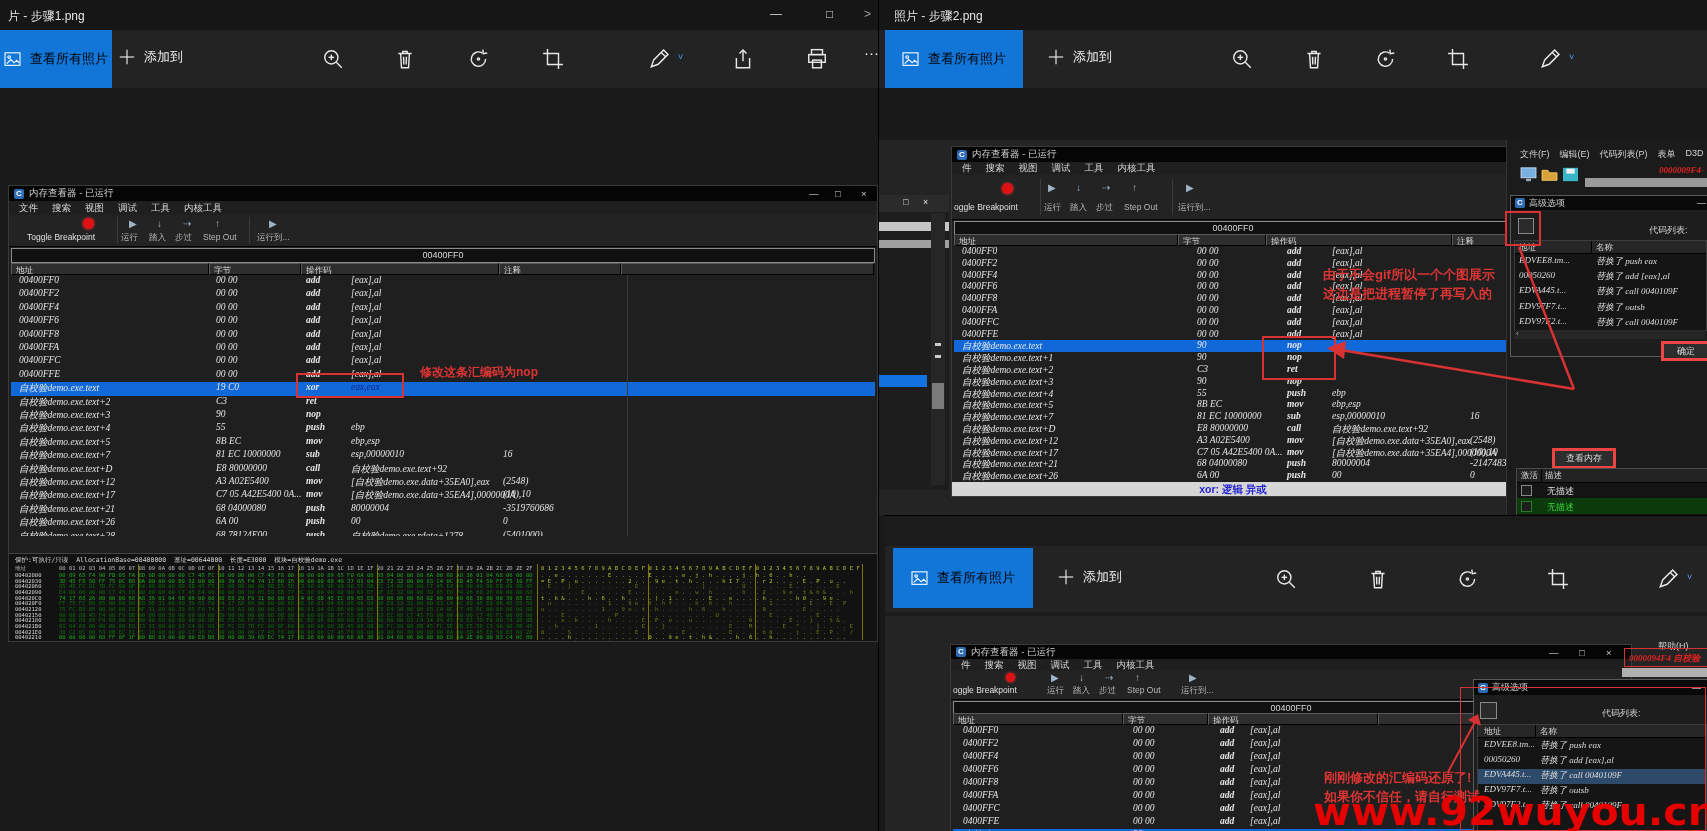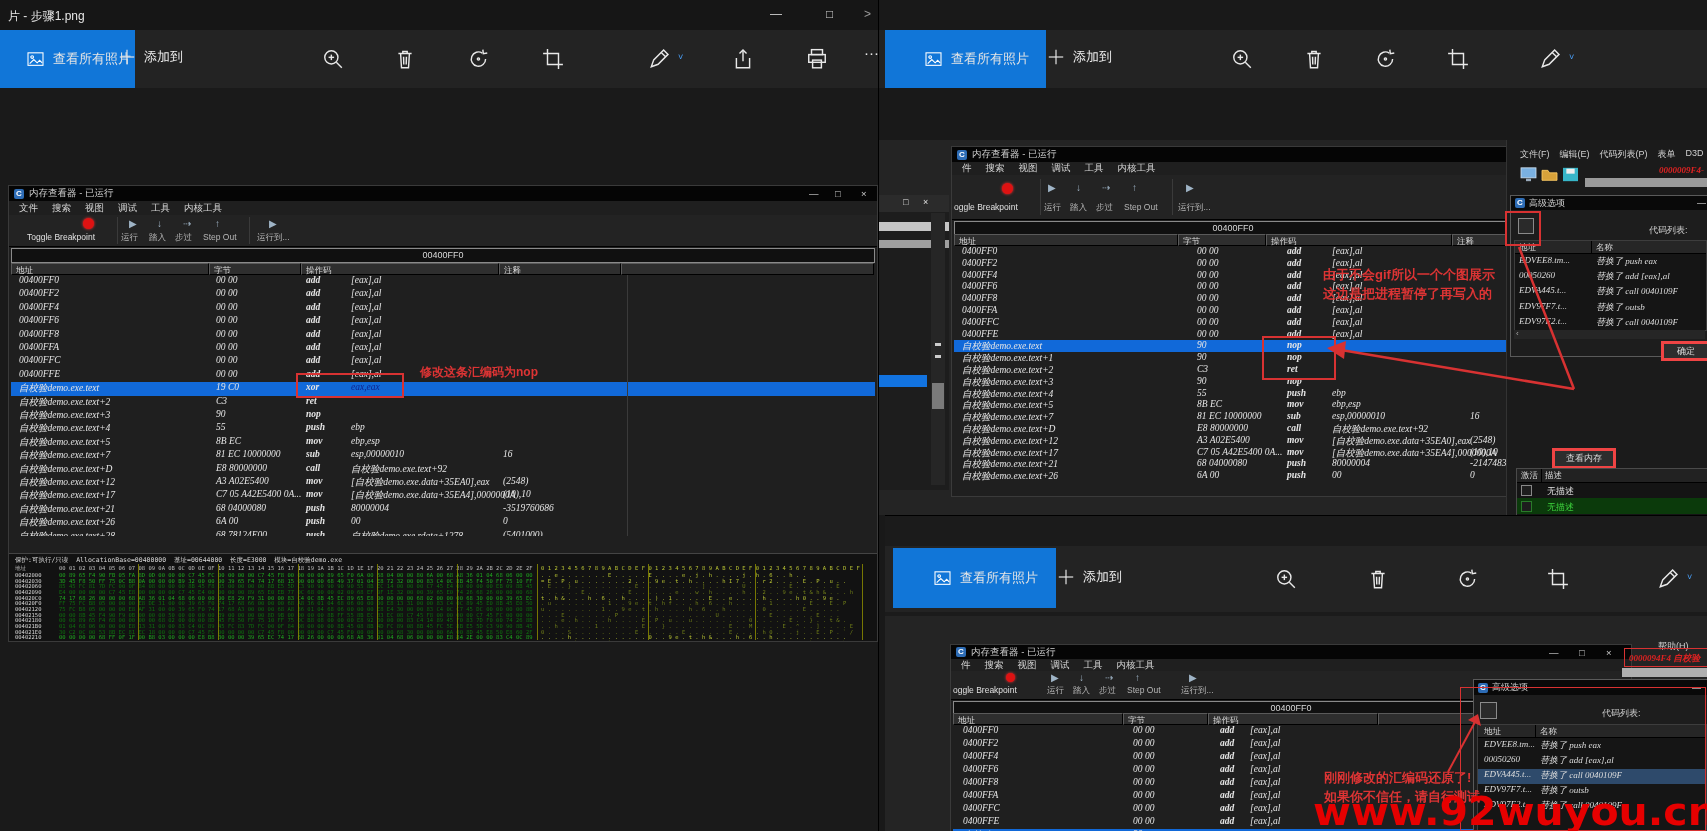--- a/index.html
+++ b/index.html
@@ -3,21 +3,21 @@
 <meta charset="utf-8">
 <style>
   html,body{margin:0;padding:0;background:#000;font-family:"Liberation Sans",sans-serif;}
   #root{position:relative;width:1707px;height:831px;overflow:hidden;background:#0b0b0b;}
   .abs{position:absolute;}
   .win{position:absolute;background:#1a1a1a;}
   .ptitlebar{position:absolute;left:0;right:0;top:0;height:30px;background:#161616;}
   .ptitle{position:absolute;top:8px;font-size:12px;color:#e6e6e6;white-space:nowrap;}
   .wctl{position:absolute;top:7px;font-size:12px;color:#cfcfcf;}
   .cmdbar{position:absolute;left:0;right:0;top:30px;height:58px;background:#232323;}
-  .bluebtn{position:absolute;background:#1176d8;color:#e5e5e5;display:flex;align-items:center;justify-content:center;gap:9px;font-size:13px;padding-left:23px;}
+  .bluebtn{position:absolute;background:#1176d8;color:#000000;display:flex;align-items:center;justify-content:center;gap:9px;font-size:13px;}
   .addto{position:absolute;color:#ededed;font-size:13px;display:flex;align-items:center;gap:8px;}
   .tool{position:absolute;width:22px;height:22px;}
   .chev{position:absolute;color:#4aa3ff;font-size:9px;}
   svg.ic{display:block;stroke:#e8e8e8;fill:none;stroke-width:1.3;}
   .dbg{position:absolute;background:#1f1f1f;border:1px solid #3a3a3a;overflow:hidden;}
   .dtitle{position:absolute;left:0;right:0;top:0;background:#050505;color:#cfcfcf;font-size:9.5px;display:flex;align-items:center;gap:5px;padding-left:5px;}
   .cicon{display:inline-block;width:10px;height:10px;background:#2d6cb5;color:#fff;font-size:8px;font-weight:bold;text-align:center;line-height:10px;border-radius:2px;flex:0 0 auto;}
   .dmenu{position:absolute;display:flex;gap:14px;font-size:9.5px;color:#d6d6d6;align-items:center;}
   .dtoolbar{position:absolute;background:#232323;border-bottom:1px solid #000;}
   .dtlabel{position:absolute;font-size:8.5px;color:#b5b5b5;white-space:nowrap;}
@@ -406,20 +406,23 @@
         <div class="yline" style="left:746px;top:10px;height:76px;"></div>
         <div class="yline" style="left:853px;top:10px;height:76px;"></div>
       </div>
     </div>
 
     <div class="redtext" style="left:420px;top:364px;font-size:12px;">修改这条汇编码为nop</div>
     <div class="redbox" style="left:296px;top:373px;width:104px;height:21px;"></div>
   </div>
 
   <div class="win" id="w2" style="left:878px;top:0;width:829px;height:831px;background:#191919;border-left:1px solid #000;">
+    <div class="ptitlebar">
+      <span class="ptitle" style="left:15px;">照片 - 步骤2.png</span>
+    </div>
     <div class="cmdbar">
       <div class="bluebtn" style="left:6px;top:0;width:138px;height:58px;">
         <span>
             <svg class="ic" width="17" height="15" viewBox="0 0 20 18">
               <rect x="1" y="1" width="18" height="15" stroke="#fff"></rect>
               <circle cx="6" cy="6" r="1.6" stroke="#fff"></circle>
               <path d="M3 14l5-5 4 4 3-3 3 3" stroke="#fff"></path>
             </svg>
           </span>
         <span>查看所有照片</span>
@@ -637,20 +640,23 @@
             <span class="c-c" style="left: 516px;">-21474836</span>
           </div>
           <div class="drow" style="top: 224.2px; height: 11.8px;">
             <span class="c-a" style="left: 8px;">自校验demo.exe.text+26</span>
             <span class="c-b" style="left: 243px;">6A 00</span>
             <span class="c-m" style="left: 333px;">push</span>
             <span class="ops" style="left: 378px;"><span class="op-b">00</span></span>
             <span class="c-c" style="left: 516px;">0</span>
           </div>
         </div>
+      <div class="sbar" style="left:0;top:335px;width:562px;height:14px;line-height:14px;">
+        <span>xor: 逻辑 异或</span>
+      </div>
     </div>
 
     <div class="cep" style="left:627px;top:140px;width:202px;height:375px;border-left:1px solid #333;">
       <div class="cemenu" id="cemenu2" style="left:13px;top:8px;">
           <span>文件(F)</span>
           <span>编辑(E)</span>
           <span>代码列表(P)</span>
           <span>表单</span>
           <span>D3D</span>
         </div>

